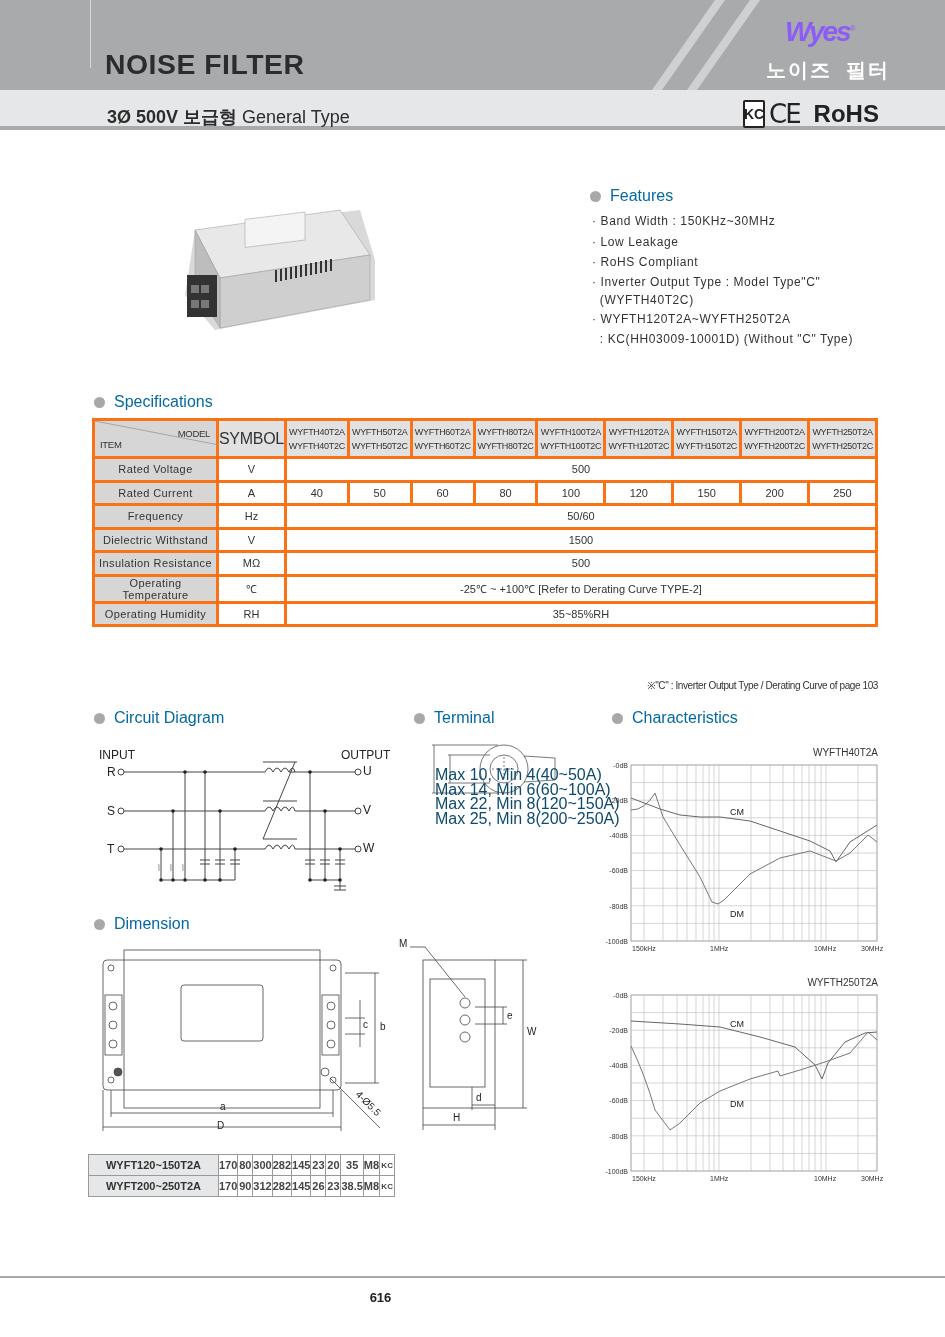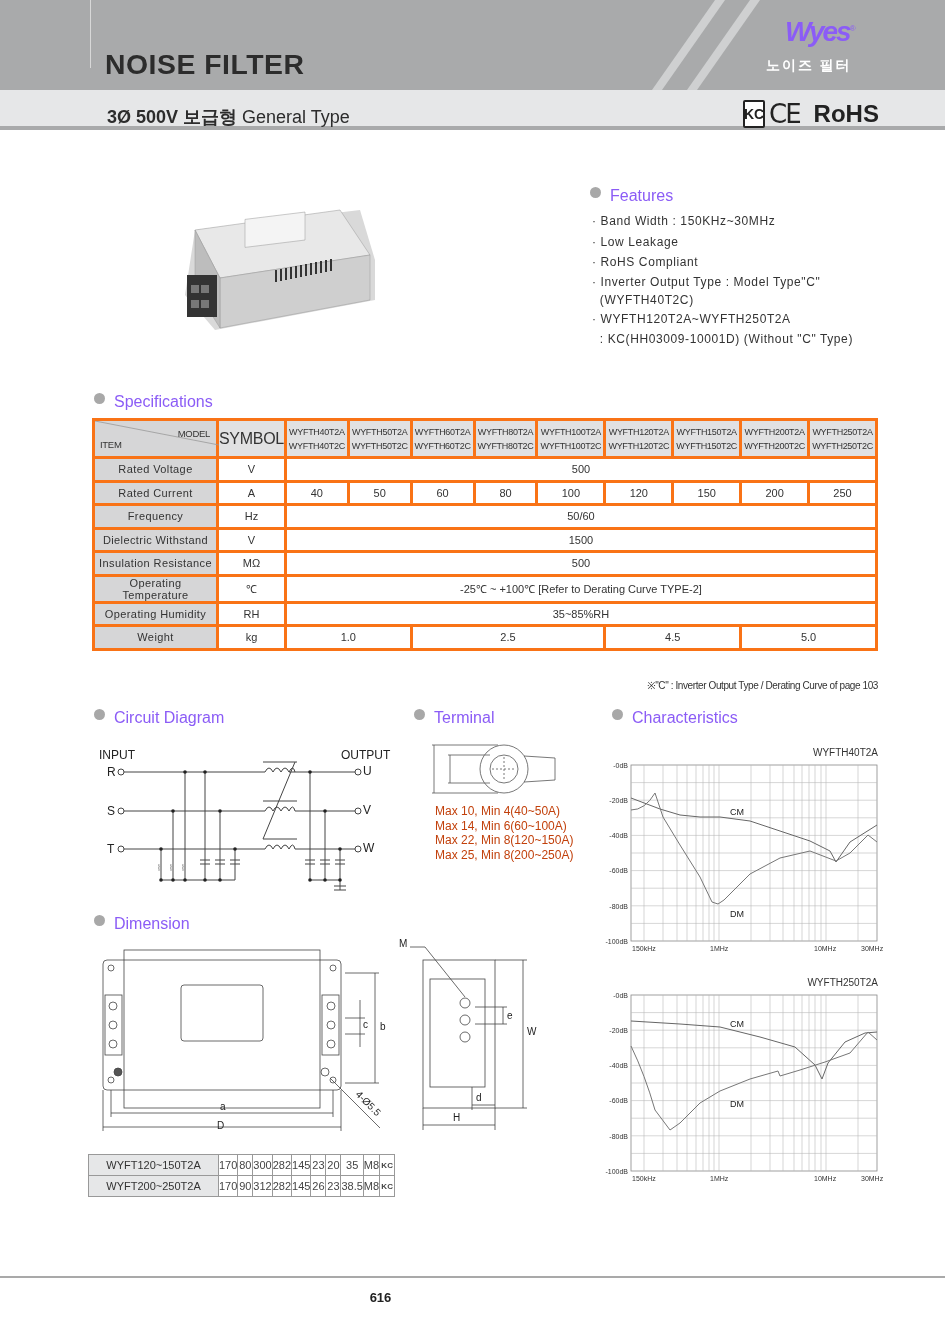--- a/index.html
+++ b/index.html
@@ -5,32 +5,32 @@
   * { box-sizing: border-box; margin: 0; padding: 0; }
   body { width: 945px; height: 1337px; background: #ffffff; font-family: "Liberation Sans", sans-serif; color: #333; position: relative; overflow: hidden; }
 
   
   .hdr-top { position: absolute; left: 0; top: 0; width: 945px; height: 90px; background: #a9aaab; overflow: hidden; }
   .hdr-vline { position: absolute; left: 90px; top: 0; width: 1px; height: 68px; background: #d8d8d8; }
   .hdr-stripe { position: absolute; top: -20px; width: 10px; height: 140px; background: #cfd0d1; transform: skewX(-35deg); }
   .hdr-title { position: absolute; left: 105px; top: 50px; font-size: 27px; font-weight: bold; color: #2c2c2c; letter-spacing: 0.5px; font-family: "Liberation Sans", sans-serif; transform: scaleX(1.05); transform-origin: left; }
   .logo { position: absolute; left: 785px; top: 16px; font-size: 28px; font-weight: bold; font-style: italic; color: #8b5cf6; letter-spacing: -2px; }
   .logo sup { font-size: 8px; font-style: normal; font-weight: normal; }
-  .hdr-kor { position: absolute; left: 766px; top: 57px; font-size: 14px; color: #fff; font-weight: bold; letter-spacing: 2px; font-family: Liberation Serif, serif; }
+  .hdr-kor { position: absolute; left: 766px; top: 57px; font-size: 20px; color: #fff; font-weight: bold; letter-spacing: 2px; font-family: Liberation Mono, monospace; }
 
   .hdr-sub { position: absolute; left: 0; top: 90px; width: 945px; height: 40px; background: #e6e7e8; border-bottom: 4px solid #a9aaab; }
   .hdr-subtitle { position: absolute; left: 107px; top: 105px; font-size: 18px; color: #2c2c2c; }
   .hdr-subtitle b { font-weight: bold; }
   .certs { position: absolute; left: 743px; top: 99px; display: flex; align-items: center; gap: 4px; }
   .kc { width: 22px; height: 28px; border: 2px solid #222; border-radius: 2px; font-size: 14px; font-weight: bold; display: flex; align-items: center; justify-content: center; color: #222; background: #fff; }
   .ce { font-size: 26px; color: #222; font-family: "DejaVu Sans", sans-serif; letter-spacing: -2px; }
   .rohs { font-size: 24px; font-weight: bold; color: #222; margin-left: 10px; }
 
   
-  .sec { position: absolute; display: flex; font-size: 16px; color: #8b5cf6; }
+  .sec { position: absolute; display: flex; align-items: center; font-size: 16px; color: #0369a1; }
   .sec .dot { width: 11px; height: 11px; border-radius: 50%; background: #a8a8a8; margin-right: 9px; }
 
   
   .product { position: absolute; left: 175px; top: 200px; width: 210px; height: 140px; }
 
   
   .features { position: absolute; left: 592px; top: 211px; font-size: 12px; color: #333; letter-spacing: 0.6px; }
   .features div { line-height: 20.6px; }
 
   
@@ -40,31 +40,31 @@
   table.spec td.sym { width: 54px; }
   table.spec tr.head td { height: 38px; background: #e1e1e2; font-size: 9px; line-height: 14px; letter-spacing: -0.3px; }
   table.spec tr.head td.item { position: relative; text-align: left; background: #d6d6d7; }
   .item .m { position: absolute; right: 6px; top: 6px; font-size: 9.5px; }
   .item .i { position: absolute; left: 5px; bottom: 4px; font-size: 9.5px; }
   .item svg { position: absolute; left: 0; top: 0; }
   .note { position: absolute; left: 600px; top: 678px; font-size: 10px; color: #333; letter-spacing: -0.4px; width: 278px; text-align: right; }
 
   
   .circuit { position: absolute; left: 95px; top: 745px; }
-  .terminal-txt { position: absolute; left: 435px; top: 804px; font-size: 12px; color: #c2410c; line-height: 14.5px; }
+  .terminal-txt { position: absolute; left: 435px; top: 768px; font-size: 16px; color: #0c4a6e; line-height: 14.5px; }
   .terminal-svg { position: absolute; left: 420px; top: 740px; }
 
   
   .chart { position: absolute; left: 600px; width: 290px; height: 210px; }
   .chart .ctitle { position: absolute; right: 12px; top: 2px; font-size: 10px; color: #333; }
 
   
   .dim-svg { position: absolute; left: 95px; top: 935px; }
   table.dimt { position: absolute; left: 88px; top: 1154px; border-collapse: collapse; font-size: 11px; color: #444; }
-  table.dimt td { border: 1px solid #999; height: 21px; text-align: center; padding: 0; }
+  table.dimt td { border: 1px solid #999; height: 21px; text-align: center; padding: 0; font-weight: bold; }
   table.dimt td.mdl { background: #e6e7e8; width: 130px; font-size: 11px; color: #333; }
   table.dimt td.v { width: 15px; }
 
   .footer-line { position: absolute; left: 0; top: 1276px; width: 945px; height: 2px; background: #a9a9a9; }
   .pagenum { position: absolute; left: 0; top: 1290px; width: 761px; text-align: center; font-size: 13px; font-weight: bold; color: #222; }
 </style>
 </head>
 <body>
 
 <div class="hdr-top">
@@ -185,28 +185,20 @@
   </tr>
   <tr>
     <td class="lab">Operating Temperature</td>
     <td class="sym">℃</td>
     <td colspan="9">-25℃ ~ +100℃ [Refer to Derating Curve TYPE-2]</td>
   </tr>
   <tr>
     <td class="lab">Operating Humidity</td>
     <td class="sym">RH</td>
     <td colspan="9">35~85%RH</td>
-  </tr>
-  <tr>
-    <td class="lab">Weight</td>
-    <td class="sym">kg</td>
-    <td colspan="2">1.0</td>
-    <td colspan="3">2.5</td>
-    <td colspan="2">4.5</td>
-    <td colspan="2">5.0</td>
   </tr>
 </tbody>
   </table>
 <div class="note">※"C" : Inverter Output Type / Derating Curve of page 103</div>
 
 <div class="sec" style="left:94px; top:709px;">
     <span class="dot"></span>
     <span>Circuit Diagram</span>
   </div>
 <svg class="circuit" width="300" height="150" viewBox="0 0 300 150" font-family="Liberation Sans, sans-serif" font-size="12">

